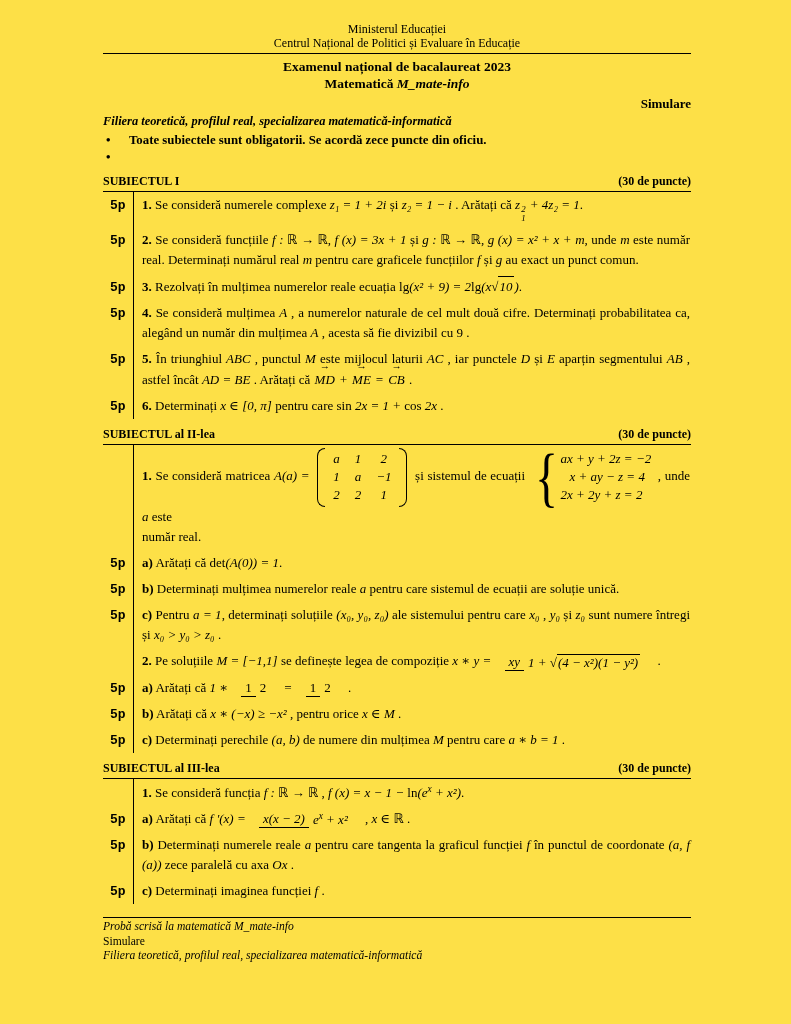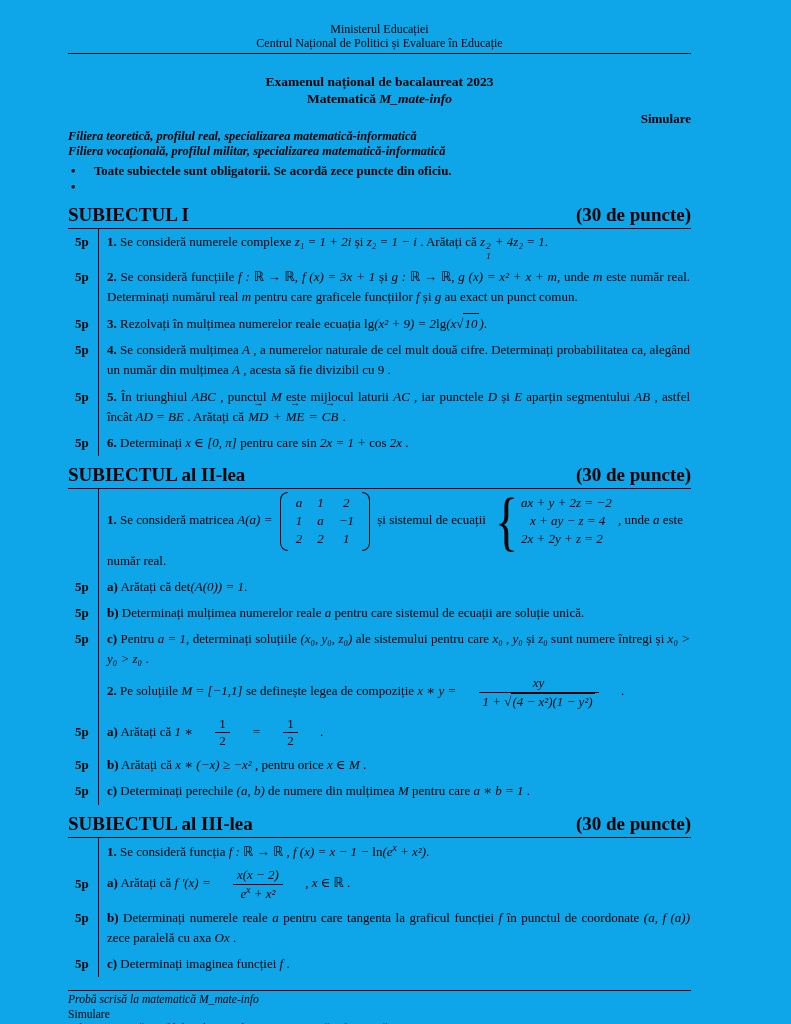--- a/index.html
+++ b/index.html
@@ -1,45 +1,45 @@
 <!DOCTYPE html>
 <html><head>
 <meta charset="utf-8">
 <style>
   html,body{margin:0;padding:0;background:#e8e8e8;}
   .page{
-    width:791px;height:1024px;margin:0 auto;background:#0ea5e9;color:#000;
-    box-sizing:border-box;padding:22px 100px 0 68px;overflow:hidden;
+    width:791px;height:1024px;margin:0 auto;background:#fde047;color:#000;
+    box-sizing:border-box;padding:22px 100px 0 103px;overflow:hidden;
     font-family:"Liberation Serif","DejaVu Serif","DejaVu Sans",serif;
     font-size:13px;
   }
   .gov{text-align:center;font-size:12px;line-height:1.18;border-bottom:1px solid #000;padding-bottom:3px;}
-  .title-block{text-align:center;font-weight:bold;font-size:13.5px;line-height:1.22;margin-top:20px;}
+  .title-block{text-align:center;font-weight:bold;font-size:13.5px;line-height:1.22;margin-top:5px;}
   .ital{font-style:italic;}
   .simulare-top{text-align:right;font-weight:bold;font-size:13px;margin-top:4px;}
   .filiera{font-weight:bold;font-style:italic;font-size:12.4px;line-height:1.22;margin-top:2px;}
   .bullets{margin-top:3px;}
   .bullet{display:flex;font-weight:bold;font-size:12.8px;line-height:1.3;}
   .bullet .dot{width:23px;padding-left:3px;flex:none;}
-  .sec-head{display:flex;justify-content:space-between;font-weight:bold;font-size:19px;margin-top:8px;padding-bottom:2px;border-bottom:1px solid #000;}
+  .sec-head{display:flex;justify-content:space-between;font-weight:bold;font-size:12px;margin-top:8px;padding-bottom:2px;border-bottom:1px solid #000;}
   .qtable{width:100%;}
   .qrow{display:flex;align-items:baseline;}
-  .pts{width:30px;flex:none;box-sizing:border-box;padding-left:7px;font-weight:bold;}
+  .pts{width:30px;flex:none;box-sizing:border-box;padding-left:7px;font-weight:bold;font-family:Liberation Mono, monospace;}
   .pts::after{content:"\00a0";}
   .cell{flex:1;border-left:1px solid #000;padding:3px 1px 3px 8px;text-align:justify;line-height:1.55;}
   .m{font-style:italic;}
   .b{font-weight:bold;}
   .sup{font-style:italic;font-size:0.72em;vertical-align:0.5em;}
   .ss{display:inline-flex;flex-direction:column;align-items:center;font-size:0.68em;line-height:1.05;vertical-align:-0.4em;font-style:italic;margin:0 1px;}
   .vec{display:inline-block;position:relative;padding:0 1px;}
   .vec::before{content:"\2192";position:absolute;left:50%;transform:translateX(-50%);top:-0.85em;font-size:0.78em;font-style:normal;line-height:1;}
   .sqrtw{display:inline-flex;align-items:baseline;}
   .sqrt-sign{font-style:normal;}
   .sqrt-body{border-top:1px solid #000;font-style:italic;padding:0 2px 0 1px;}
-  .frac{display:inline-flex;flex-direction:column;text-align:center;vertical-align:middle;margin:0 19px;line-height:1.25;font-family:Liberation Serif, serif;}
+  .frac{display:inline-flex;flex-direction:row;text-align:center;vertical-align:middle;margin:0 10px;line-height:1.25;font-family:Liberation Serif, serif;}
   .fn{display:block;border-bottom:1px solid #000;padding:0 4px;}
   .fd{display:block;padding:0 4px;}
   .mat{display:inline-flex;align-items:center;vertical-align:middle;margin:0 4px;}
   .paren-l{width:7px;align-self:stretch;border:1px solid #000;border-right:none;border-radius:10px 0 0 10px;margin-right:5px;}
   .paren-r{width:7px;align-self:stretch;border:1px solid #000;border-left:none;border-radius:0 10px 10px 0;margin-left:5px;}
   .mat-grid{display:inline-grid;grid-template-columns:repeat(3,auto);column-gap:15px;row-gap:1px;font-style:italic;justify-items:center;padding:3px 3px;line-height:1.3;}
   .sys{display:inline-flex;align-items:center;vertical-align:middle;margin:0 3px;}
   .sys-brace{font-size:60px;line-height:54px;display:inline-block;transform:scale(0.8,1.08);font-style:normal;}
   .sys-lines{display:inline-flex;flex-direction:column;text-align:left;line-height:1.38;}
   .sys-line{font-style:italic;}
@@ -60,21 +60,20 @@
 
   <div class="title-block">
     <div>Examenul național de bacalaureat 2023</div>
     <div><span>Matematică </span><span class="ital">M_mate-info</span></div>
   </div>
 
   <div class="simulare-top">Simulare</div>
 
   <div class="filiera">
     <div>Filiera teoretică, profilul real, specializarea matematică-informatică</div>
-    <div>Filiera vocațională, profilul militar, specializarea matematică-informatică</div>
   </div>
 
   <div class="bullets">
     <div class="bullet">
       <span class="dot">•</span>
       <span>Toate subiectele sunt obligatorii. Se acordă zece puncte din oficiu.</span>
     </div>
     <div class="bullet">
       <span class="dot">•</span>
     </div>

